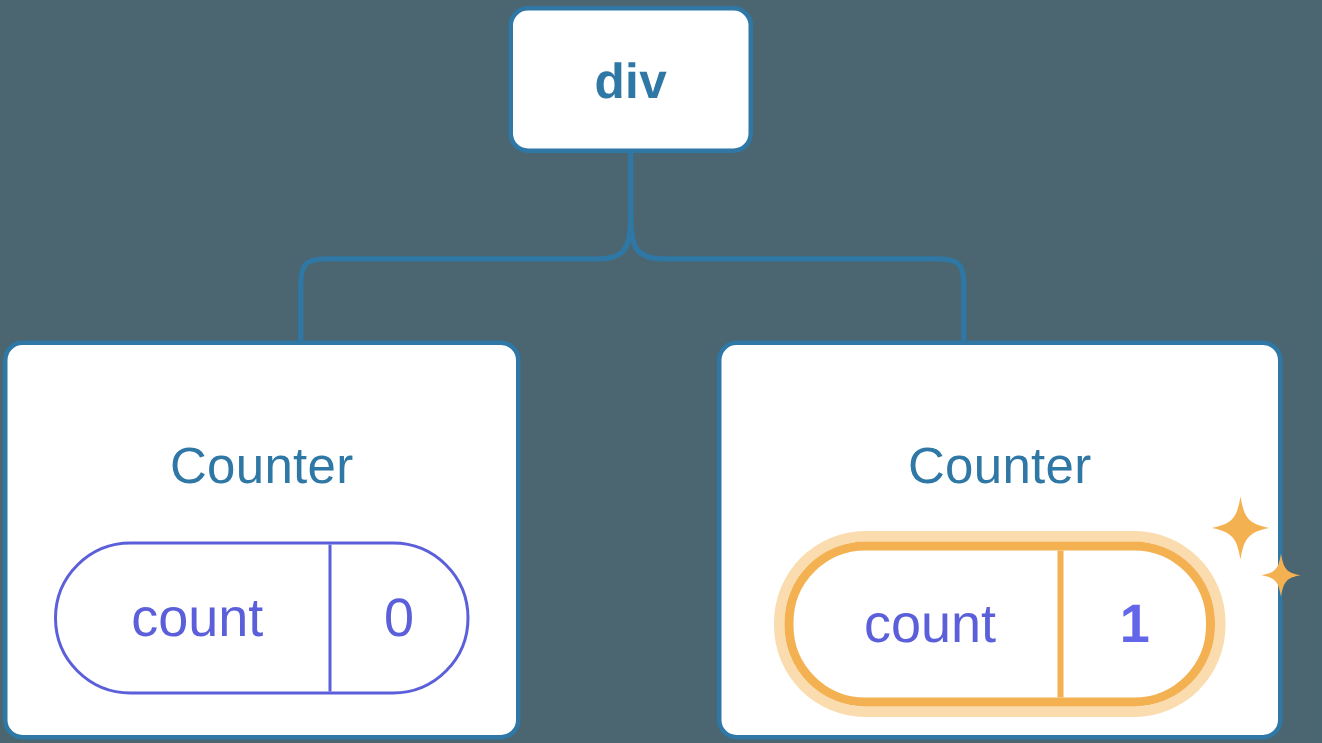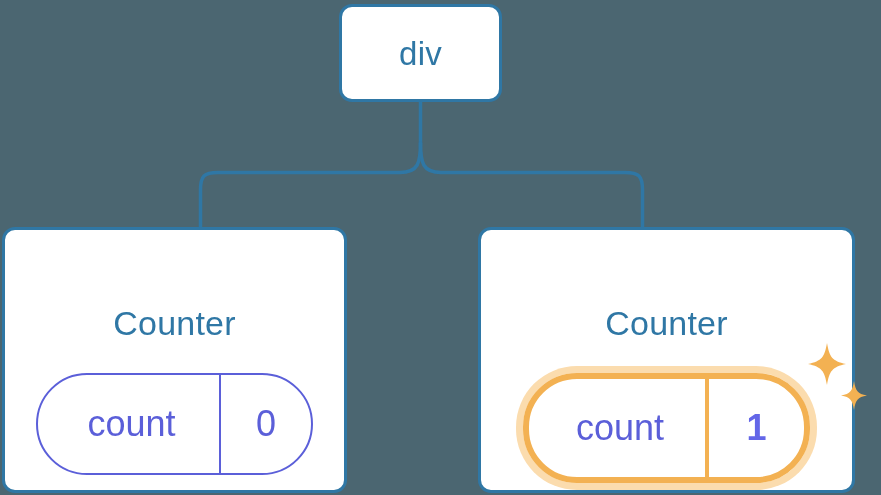--- a/index.html
+++ b/index.html
@@ -48,28 +48,28 @@
     left: 339px;
     top: 4px;
     width: 163px;
     height: 98px;
   }
   #node-root .node-title {
     font-size: 33px;
     line-height: 1;
     color: #2f77a5;
     letter-spacing: 0.2px;
-    font-weight: 400;
+    font-weight: 700;
   }
 
   
   .node-counter {
     top: 227px;
     height: 266px;
-    padding-top: 52px;
+    padding-top: 40px;
     justify-content: flex-start;
   }
   #node-counter-left {
     left: 2px;
     width: 345px;
   }
   #node-counter-right {
     left: 478px;
     width: 377px;
   }

